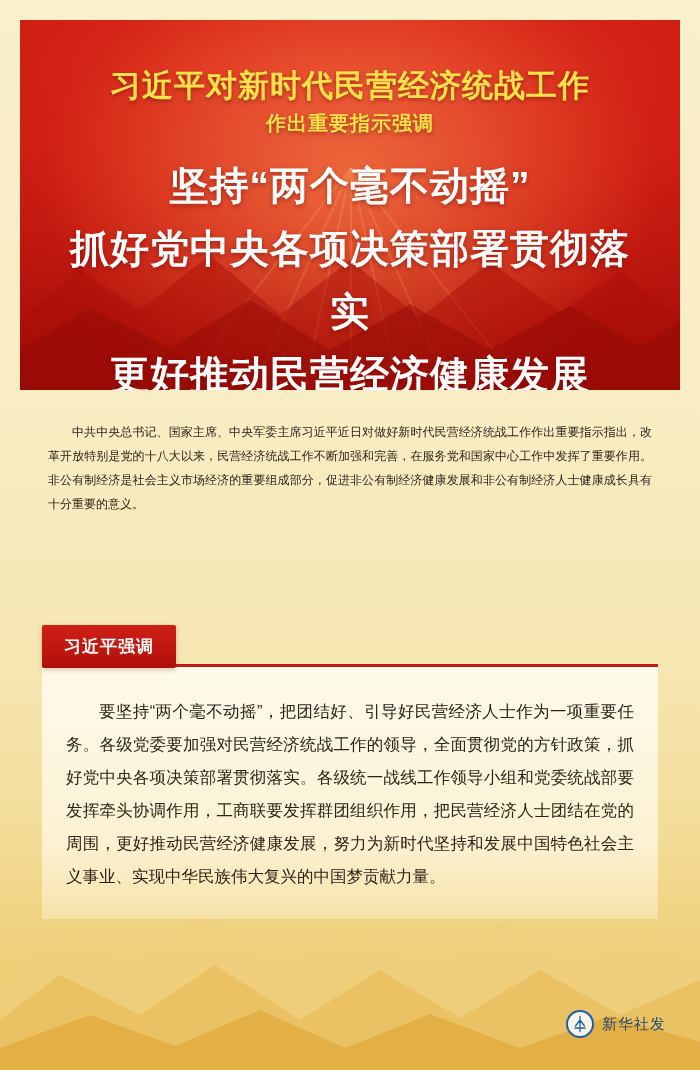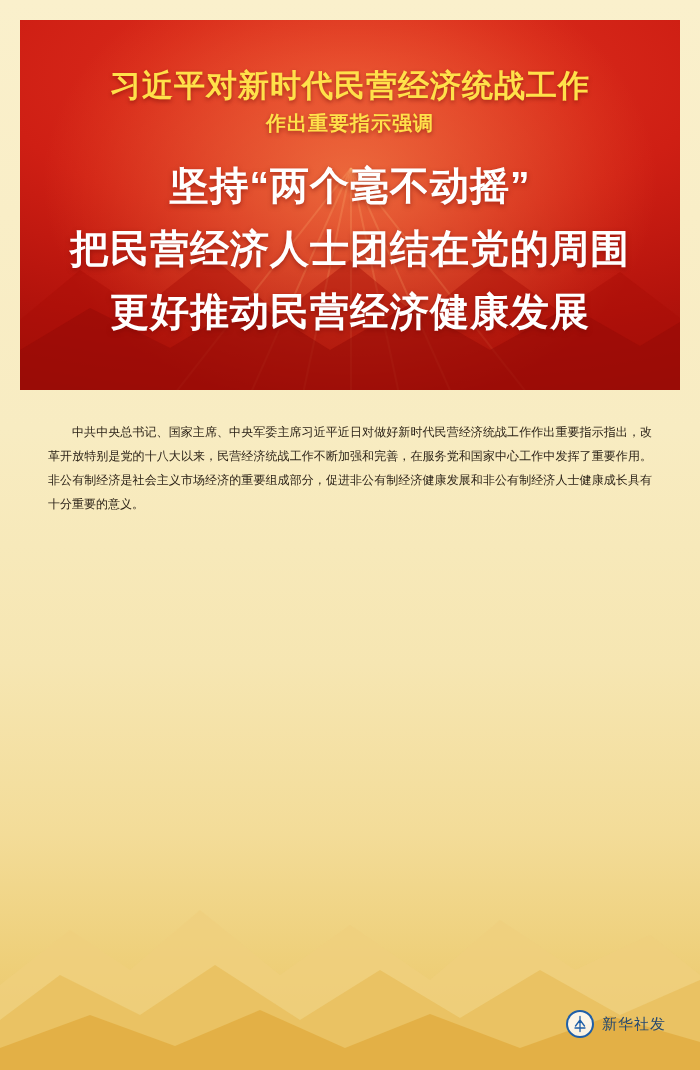--- a/index.html
+++ b/index.html
@@ -190,27 +190,31 @@
       <svg viewBox="0 0 660 190" preserveAspectRatio="none" xmlns="http://www.w3.org/2000/svg">
         <path d="M0,120 L60,70 L120,110 L190,55 L260,115 L330,60 L400,118 L470,62 L540,112 L600,72 L660,118 L660,190 L0,190 Z" fill="#a80e07" opacity="0.45"></path>
         <path d="M0,150 L70,108 L150,148 L230,100 L310,150 L390,104 L470,150 L550,106 L620,146 L660,122 L660,190 L0,190 Z" fill="#940a05" opacity="0.5"></path>
       </svg>
     </div>
 
     <div class="header-inner">
       <div class="title-line1">习近平对新时代民营经济统战工作</div>
       <div class="title-line2">作出重要指示强调</div>
       <div class="subtitle">坚持“两个毫不动摇”</div>
-      <div class="subtitle">把民营经济人士团结在党的周围</div>
+      <div class="subtitle">抓好党中央各项决策部署贯彻落实</div>
       <div class="subtitle">更好推动民营经济健康发展</div>
     </div>
   </div>
 
   <div class="lede">中共中央总书记、国家主席、中央军委主席习近平近日对做好新时代民营经济统战工作作出重要指示指出，改革开放特别是党的十八大以来，民营经济统战工作不断加强和完善，在服务党和国家中心工作中发挥了重要作用。非公有制经济是社会主义市场经济的重要组成部分，促进非公有制经济健康发展和非公有制经济人士健康成长具有十分重要的意义。</div>
 
+  <div class="quote-wrap">
+    <div class="quote-tab">习近平强调</div>
+    <div class="quote-body">要坚持“两个毫不动摇”，把团结好、引导好民营经济人士作为一项重要任务。各级党委要加强对民营经济统战工作的领导，全面贯彻党的方针政策，抓好党中央各项决策部署贯彻落实。各级统一战线工作领导小组和党委统战部要发挥牵头协调作用，工商联要发挥群团组织作用，把民营经济人士团结在党的周围，更好推动民营经济健康发展，努力为新时代坚持和发展中国特色社会主义事业、实现中华民族伟大复兴的中国梦贡献力量。</div>
+  </div>
 
   <div class="footer">
     <span class="footer-mark">
       <svg width="18" height="18" viewBox="0 0 18 18" xmlns="http://www.w3.org/2000/svg">
         <path d="M9 1.5 L9 16.5 M9 5 L4.5 11 M9 5 L13.5 11 M4 13 L14 13" stroke="#1f5fa8" stroke-width="1.3" fill="none" stroke-linecap="round"></path>
       </svg>
     </span>
     <span class="footer-text">新华社发</span>
   </div>
 

